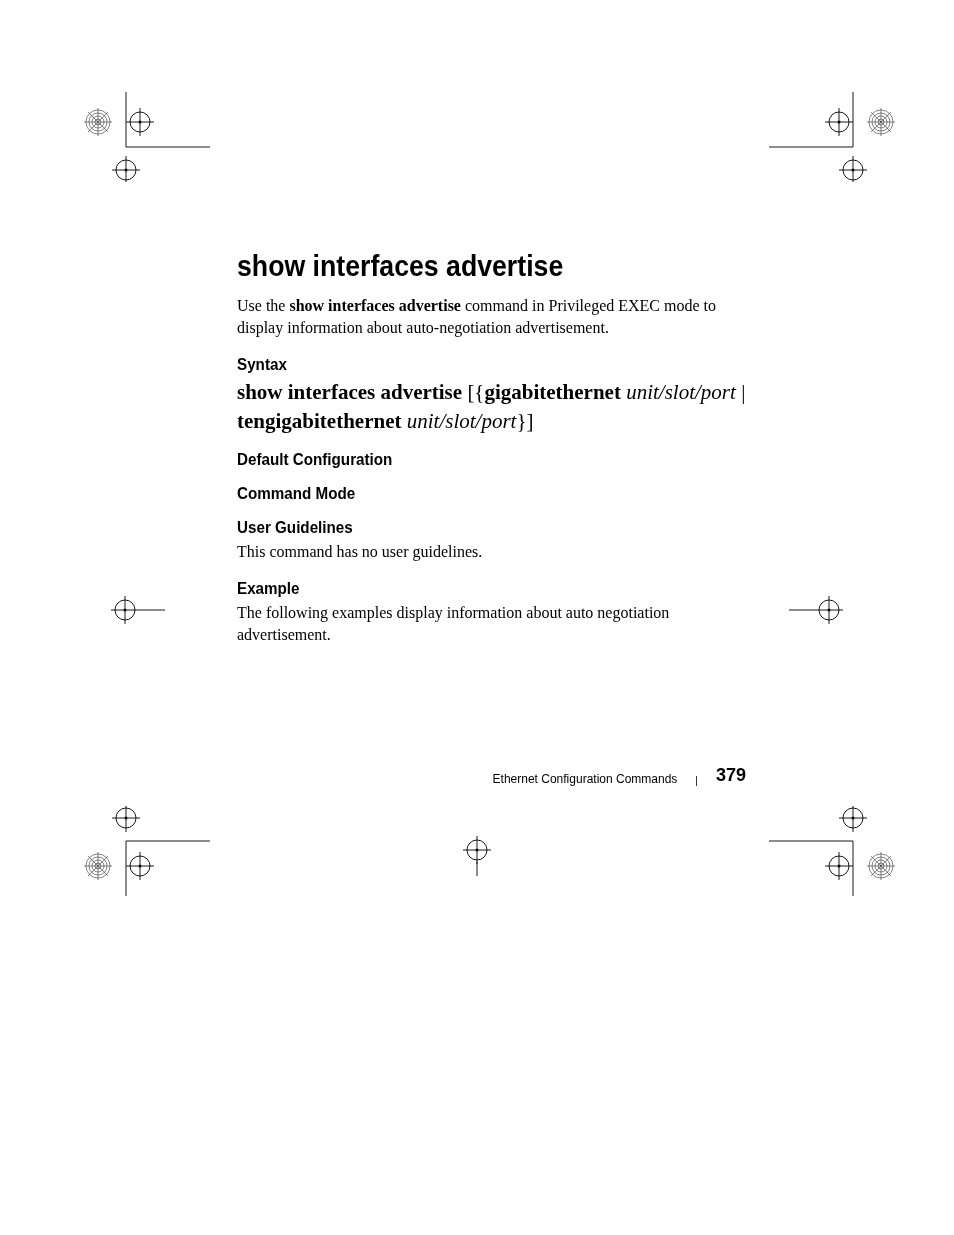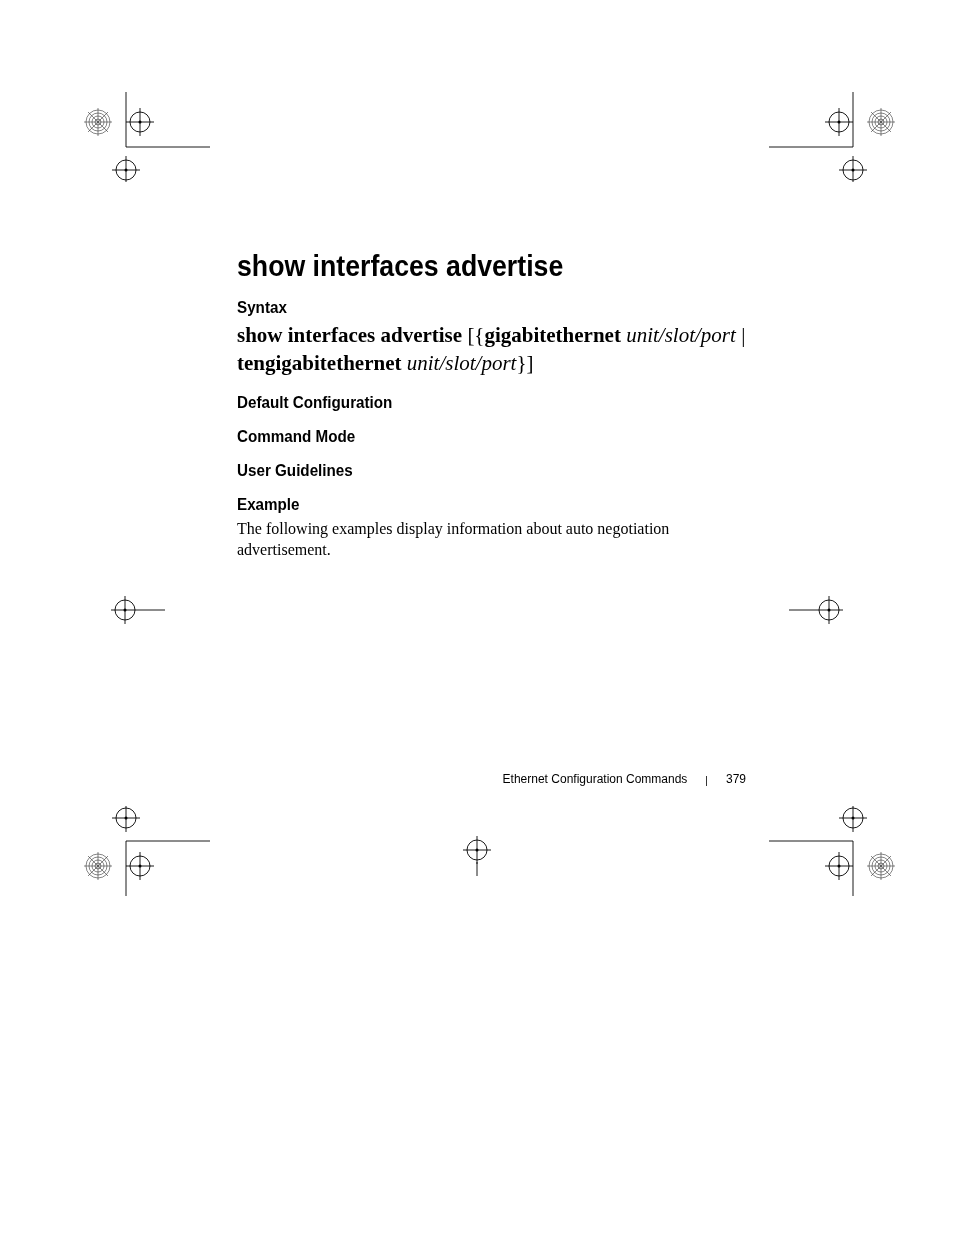--- a/index.html
+++ b/index.html
@@ -58,22 +58,22 @@
     font-size: 12px;
     display: flex;
     align-items: flex-end;
     gap: 18px;
   }
   .footer .sep {
     font-size: 10px;
     color: #000;
   }
   .footer .page-num {
-    font-weight: 400;
-    font-size: 12px;
+    font-weight: 700;
+    font-size: 18px;
   }
 
   
   .mark {
     position: absolute;
     pointer-events: none;
   }
   .mark svg { display: block; }
   .hline, .vline { stroke: #000; stroke-width: 0.9; }
   .circ-outer { fill: none; stroke: #000; stroke-width: 0.9; }
@@ -253,32 +253,36 @@
           <line x1="-10" y1="-10" x2="10" y2="10"></line>
           <line x1="-10" y1="10" x2="10" y2="-10"></line>
         </g>
       </g>
     </svg>
   </div>
 
   <div class="content">
     <h1 class="main-title">show interfaces advertise</h1>
 
+    <p class="body">
+      <span>Use the </span><span class="bold">show interfaces advertise</span><span> command in Privileged EXEC mode to display information about auto-negotiation advertisement.</span>
+    </p>
 
     <h2 class="sec">Syntax</h2>
     <div class="syntax-block">
       <span class="bold">show interfaces advertise</span><span> [{</span><span class="bold">gigabitethernet</span><span> </span><span class="italic">unit/slot/port</span><span> | </span><br>
       <span class="bold">tengigabitethernet</span><span> </span><span class="italic">unit/slot/port</span><span>}]</span>
     </div>
 
     <h2 class="sec">Default Configuration</h2>
 
     <h2 class="sec">Command Mode</h2>
 
     <h2 class="sec">User Guidelines</h2>
+    <p class="body">This command has no user guidelines.</p>
 
     <h2 class="sec">Example</h2>
     <p class="body">The following examples display information about auto negotiation advertisement.</p>
   </div>
 
   <div class="footer">
     <span>Ethernet Configuration Commands</span>
     <span class="sep">|</span>
     <span class="page-num">379</span>
   </div>

